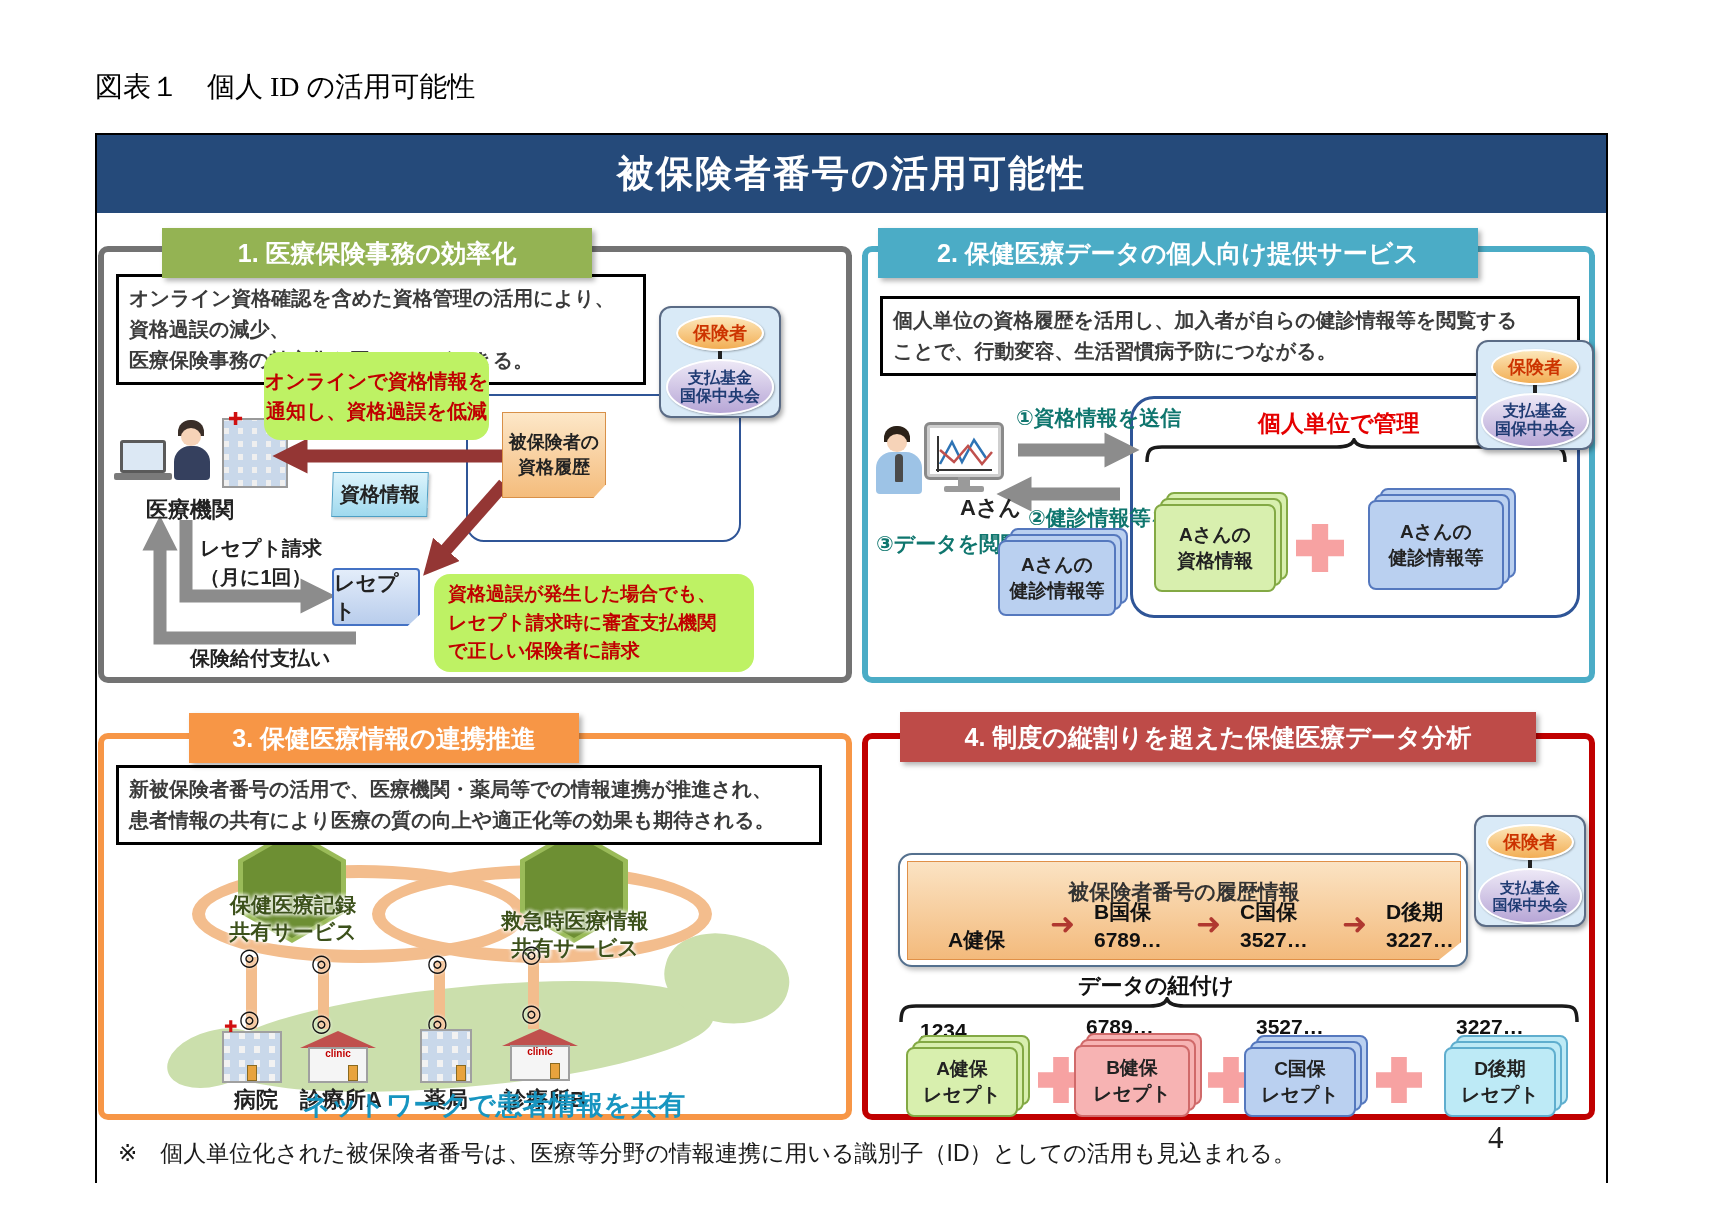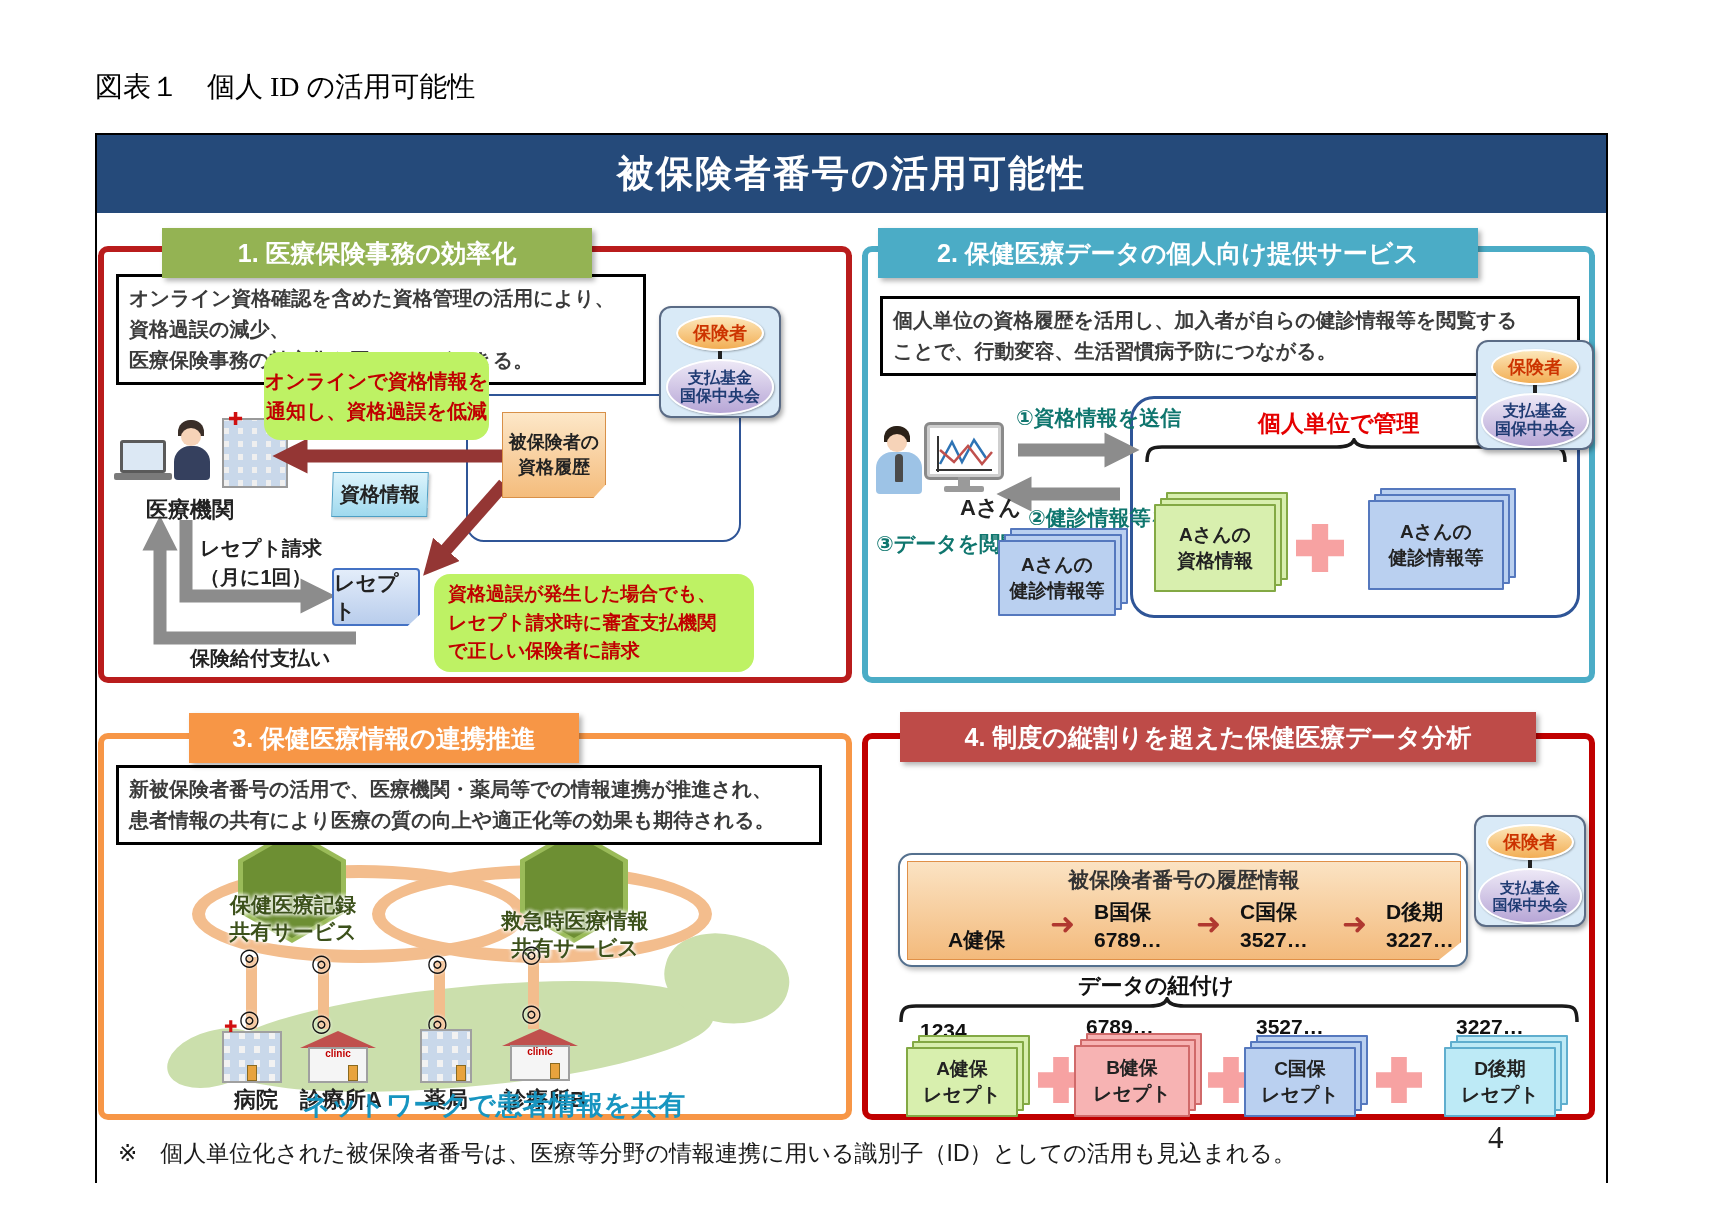--- a/index.html
+++ b/index.html
@@ -18,21 +18,21 @@
     border:2px solid #000; border-bottom:none; }
   #banner { left:97px; top:135px; width:1509px; height:78px; background:#254A7A;
     color:#fff; font-size:37px; font-weight:bold; text-align:center; line-height:78px;
     letter-spacing:2px; }
   #footnote { left:118px; top:1138px; width:1260px; font-size:23px; color:#1a1a1a; }
   #page-num { left:1488px; top:1120px; font-family:"Liberation Serif","DejaVu Serif",serif;
     font-size:31px; color:#222; }
 
   
   .panel { position:absolute; border-radius:10px; background:#fff; }
-  #panel1 { left:98px;  top:246px; width:754px; height:437px; border:6px solid #b91c1c; }
+  #panel1 { left:98px;  top:246px; width:754px; height:437px; border:6px solid #737373; }
   #panel2 { left:862px; top:246px; width:733px; height:437px; border:6px solid #4BACC6; }
   #panel3 { left:98px;  top:733px; width:754px; height:387px; border:6px solid #F79646; }
   #panel4 { left:862px; top:733px; width:733px; height:387px; border:6px solid #C00000; }
   .tab { position:absolute; height:50px; line-height:50px; text-align:center; color:#fff;
     font-size:25px; font-weight:bold; box-shadow:3px 3px 5px rgba(0,0,0,.3); z-index:6; }
   #tab1 { left:58px;  top:-24px; width:430px; background:#94B353; }
   #tab2 { left:10px;  top:-24px; width:600px; background:#4BACC6; }
   #tab3 { left:85px;  top:-26px; width:390px; background:#F79646; }
   #tab4 { left:32px;  top:-27px; width:636px; background:#BE4B48; }
 
@@ -52,21 +52,21 @@
     display:flex; align-items:center; justify-content:center; box-shadow:1px 1px 2px rgba(0,0,0,.3); }
   .b-line { width:4px; height:8px; background:#222; }
   .b-bot { width:108px; height:56px; border-radius:50%; border:2px solid #fff;
     background:linear-gradient(#EDE8F6,#B7A6D6); color:#1F3B73; font-size:16px; font-weight:bold;
     display:flex; flex-direction:column; align-items:center; justify-content:center;
     line-height:1.15; box-shadow:1px 1px 2px rgba(0,0,0,.3); }
   .b-bot span { display:block; }
 
   
   .stack { position:absolute; z-index:5; }
-  .stack .s { position:absolute; width:100%; height:100%; border:2px solid; border-radius:1px; }
+  .stack .s { position:absolute; width:100%; height:100%; border:2px solid; border-radius:8px; }
   .stack .b2 { left:12px; top:-12px; }
   .stack .b1 { left:6px; top:-6px; }
   .stack .front { left:0; top:0; display:flex; align-items:center; justify-content:center;
     text-align:center; white-space:pre-line; font-weight:bold; font-size:19px; color:#222;
     line-height:1.35; }
   .stack.green .s { background:#D8EFAE; border-color:#83A944; }
   .stack.pink  .s { background:#F7B3B3; border-color:#D06A6A; }
   .stack.blue  .s { background:#BAD0F0; border-color:#5578BE; }
   .stack.cyan  .s { background:#BDEAF6; border-color:#5FAECE; }
   .stack .front { background-image:linear-gradient(rgba(255,255,255,.45),rgba(255,255,255,0)); }
@@ -360,21 +360,21 @@
     <div class="b-top">保険者</div>
     <div class="b-line"></div>
     <div class="b-bot" style="width:104px; font-size:15px;">
       <span>支払基金</span>
       <span>国保中央会</span>
     </div>
   </div>
 
   <div class="container-q4" style="left:30px; top:114px; width:570px; height:114px;">
     <div class="orangebox" style="left:7px; top:6px; width:554px; height:99px;">
-      <div class="hist-title" style="top:4px;font-family:Liberation Serif, serif;">被保険者番号の履歴情報</div>
+      <div class="hist-title" style="top:16px;font-family:Liberation Serif, serif;">被保険者番号の履歴情報</div>
       <div class="hist-item pre" style="left:40px; top:36px;">
         <span>A健保</span><br>
         <span>1234…</span>
       </div>
       <div class="hist-arrow" style="left:142px; top:44px;">➜</div>
       <div class="hist-item" style="left:186px; top:36px;">
         <span>B国保</span><br>
         <span>6789…</span>
       </div>
       <div class="hist-arrow" style="left:288px; top:44px;">➜</div>

